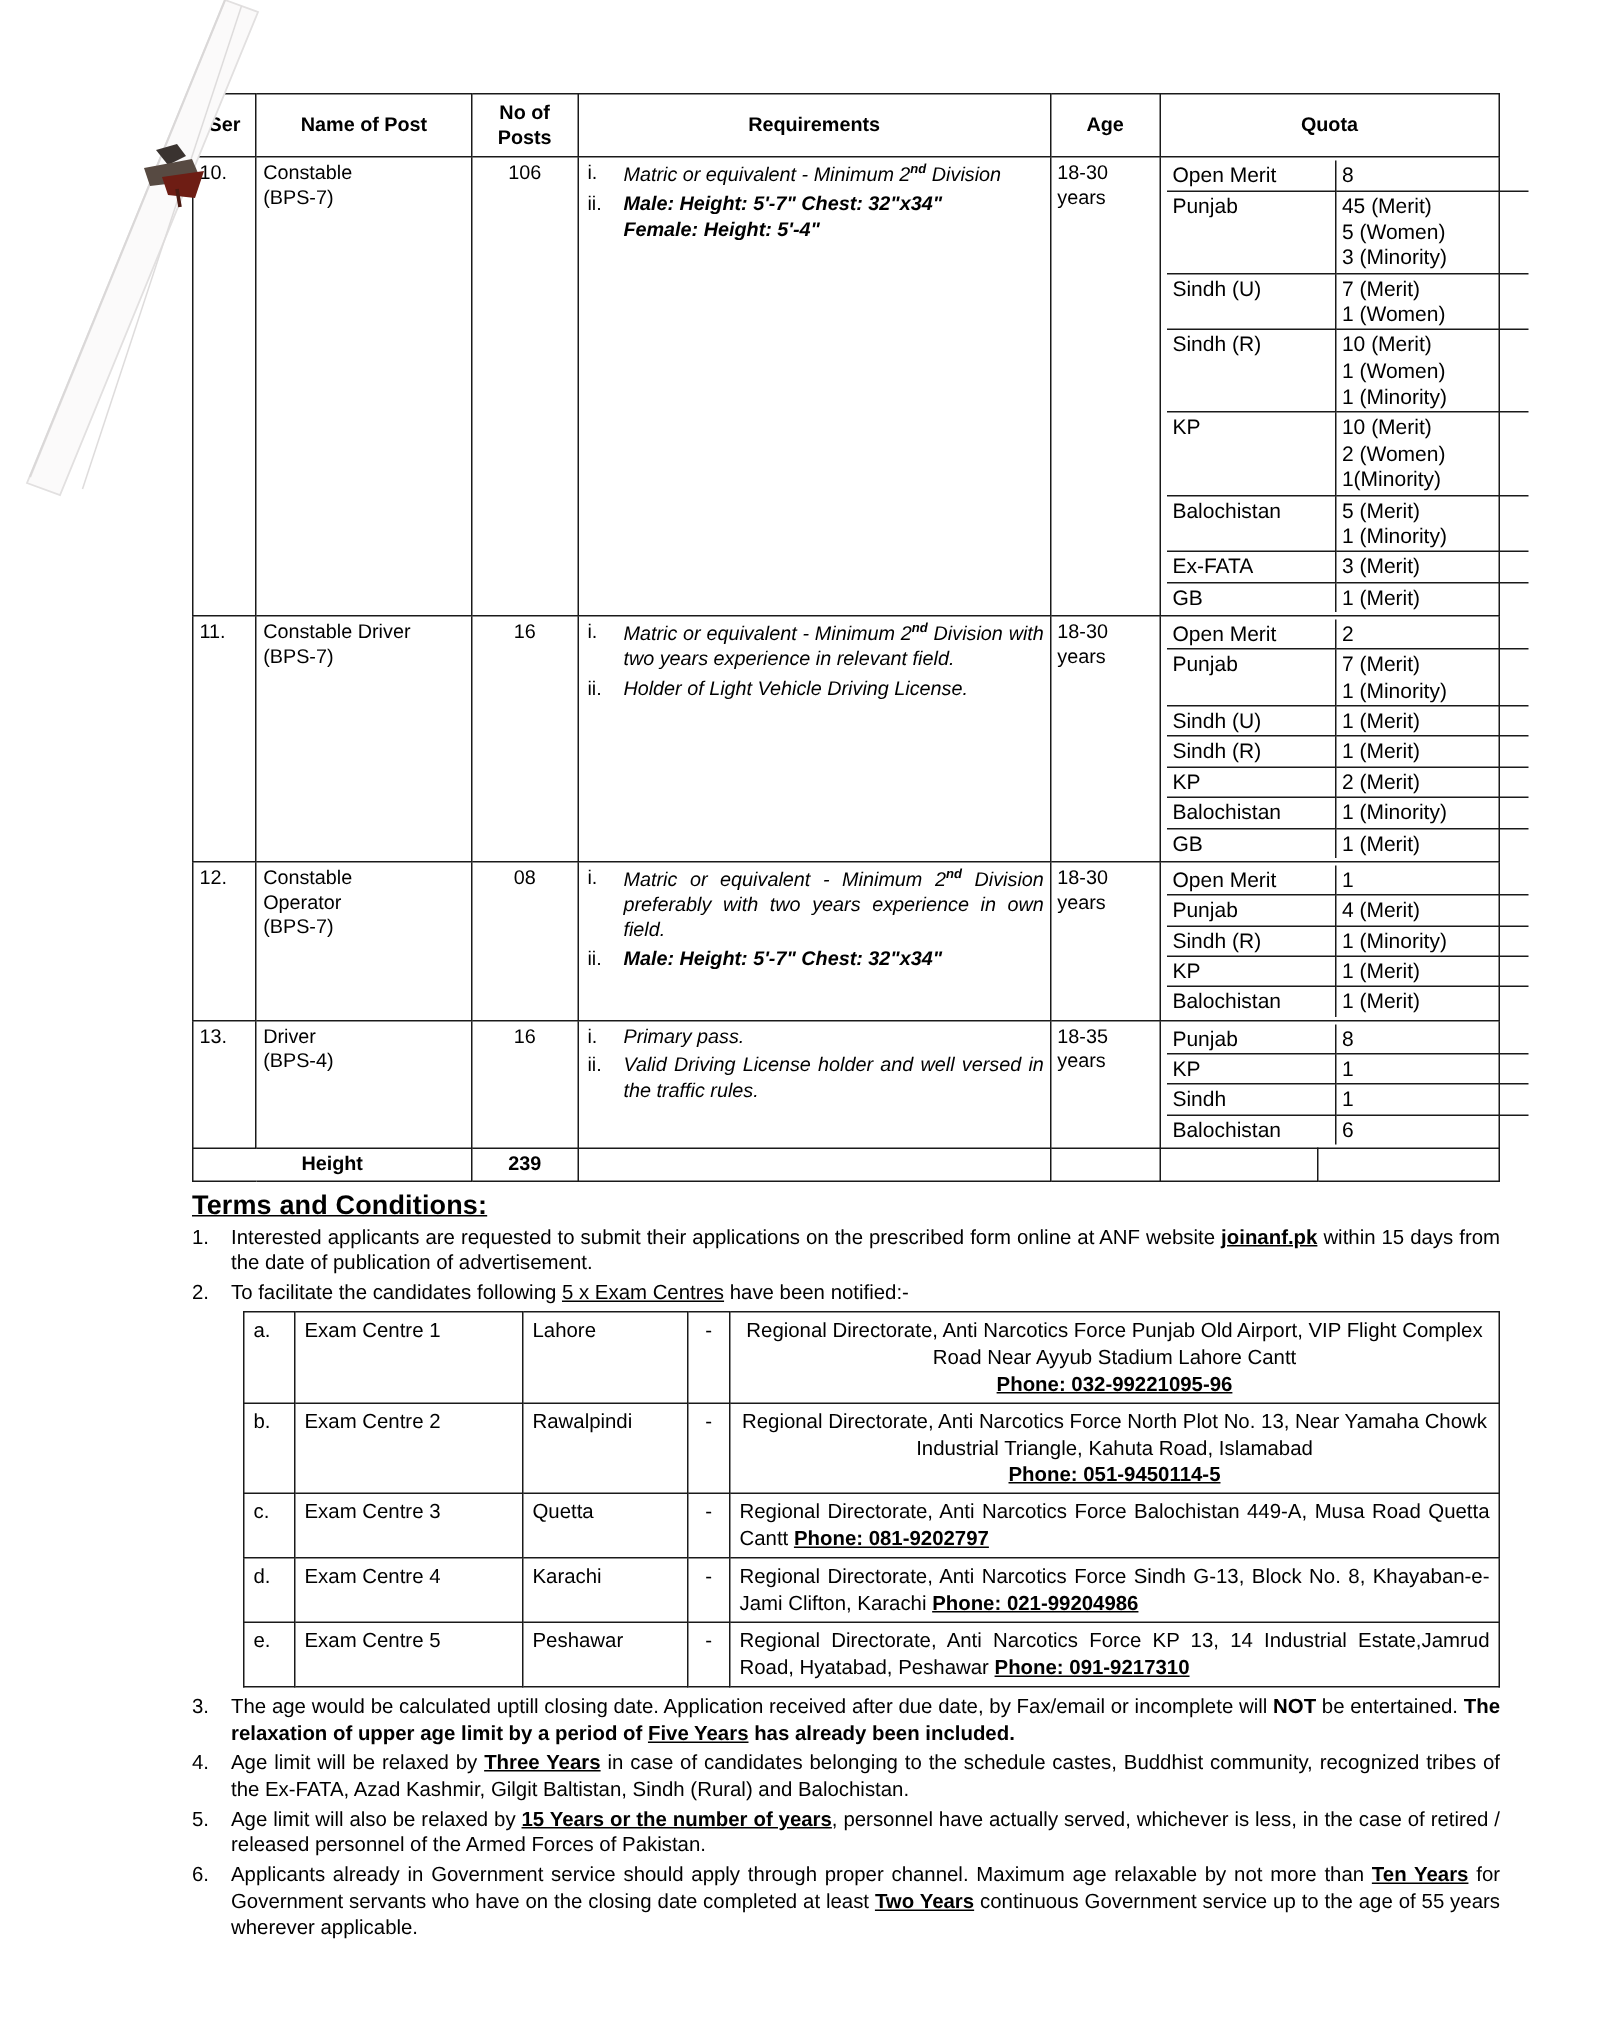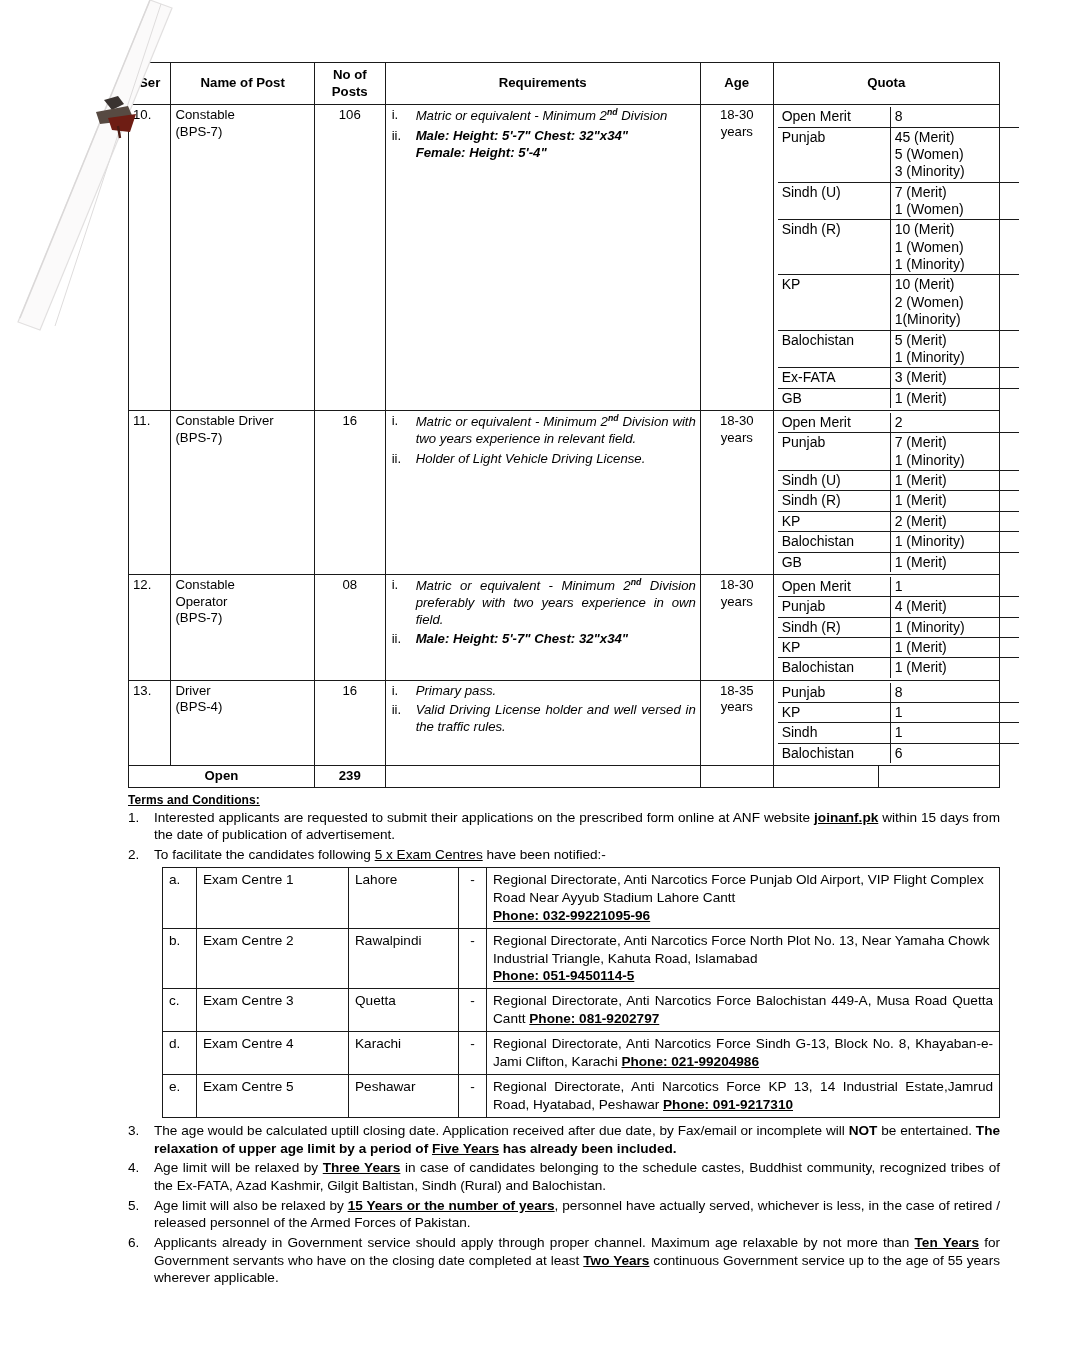--- a/index.html
+++ b/index.html
@@ -57,21 +57,21 @@
   .c-ser   { width: 42px;  }
   .c-name  { width: 142px; }
   .c-posts { width: 70px;  }
   .c-req   { width: 312px; }
   .c-age   { width: 72px;  }
   .c-qn    { width: 104px; }
   .c-qv    { width: 120px; }
 
   .ser-cell   { text-align: left; padding-left: 5px; }
   .posts-cell { text-align: center; }
-  .age-cell   { text-align: center; }
+  .age-cell   { text-align: left; }
   .name-cell  { text-align: left; }
 
   
   .req-list { display: table; width: 100%; border-collapse: collapse; }
   .req-item { display: table-row; }
   .req-num  { display: table-cell; width: 22px; vertical-align: top; padding: 0 2px 3px 2px; }
   .req-txt  { display: table-cell; vertical-align: top; padding: 0 0 3px 0; text-align: justify; font-style: italic; }
   .req-txt.nj { text-align: left; }
   .b { font-weight: bold; }
   sup { font-size: 0.66em; vertical-align: super; font-weight: bold; }
@@ -99,21 +99,21 @@
 
   .qline { display: block; white-space: nowrap; }
 
   .total-label { text-align: center; font-weight: bold; }
   .total-val   { text-align: center; font-weight: bold; }
 
   
   .terms-head {
     margin-top: 5px;
     font-weight: bold;
-    font-size: 12px;
+    font-size: 18px;
     text-decoration: underline;
     letter-spacing: .1px;
   }
   .term {
     display: flex;
     font-size: 13.6px;
     line-height: 1.3;
     margin-top: 2px;
   }
   .term .num { width: 26px; flex: 0 0 26px; }
@@ -134,21 +134,21 @@
   table.centres td {
     border: 1px solid #1a1a1a;
     padding: 3px 6px;
     vertical-align: top;
   }
   .cc-idx  { width: 34px; }
   .cc-name { width: 152px; }
   .cc-city { width: 110px; }
   .cc-dash { width: 28px; text-align: center; }
   .cc-addr { text-align: justify; }
-  .cc-addr.nj { text-align: left; }
+  .cc-addr.nj { text-align: center; }
 
   .tail { margin-top: 4px; }
 </style>
 </head>
 <body>
 
 <div class="page">
 
   <svg id="scan-artifacts" viewBox="0 0 1080 1362" xmlns="http://www.w3.org/2000/svg">
     <g>
@@ -466,21 +466,21 @@
                     <td class="qv">
                       <span class="qline">6</span>
                     </td>
                   </tr>
                 </tbody>
               </table>
           </td>
         </tr>
 
         <tr>
-          <td colspan="2" class="total-label">Open</td>
+          <td colspan="2" class="total-label">Height</td>
           <td class="total-val">239</td>
           <td>&nbsp;</td>
           <td>&nbsp;</td>
           <td>&nbsp;</td>
           <td>&nbsp;</td>
         </tr>
       </tbody>
     </table>
 
     <div class="terms-head">Terms and Conditions:</div>

